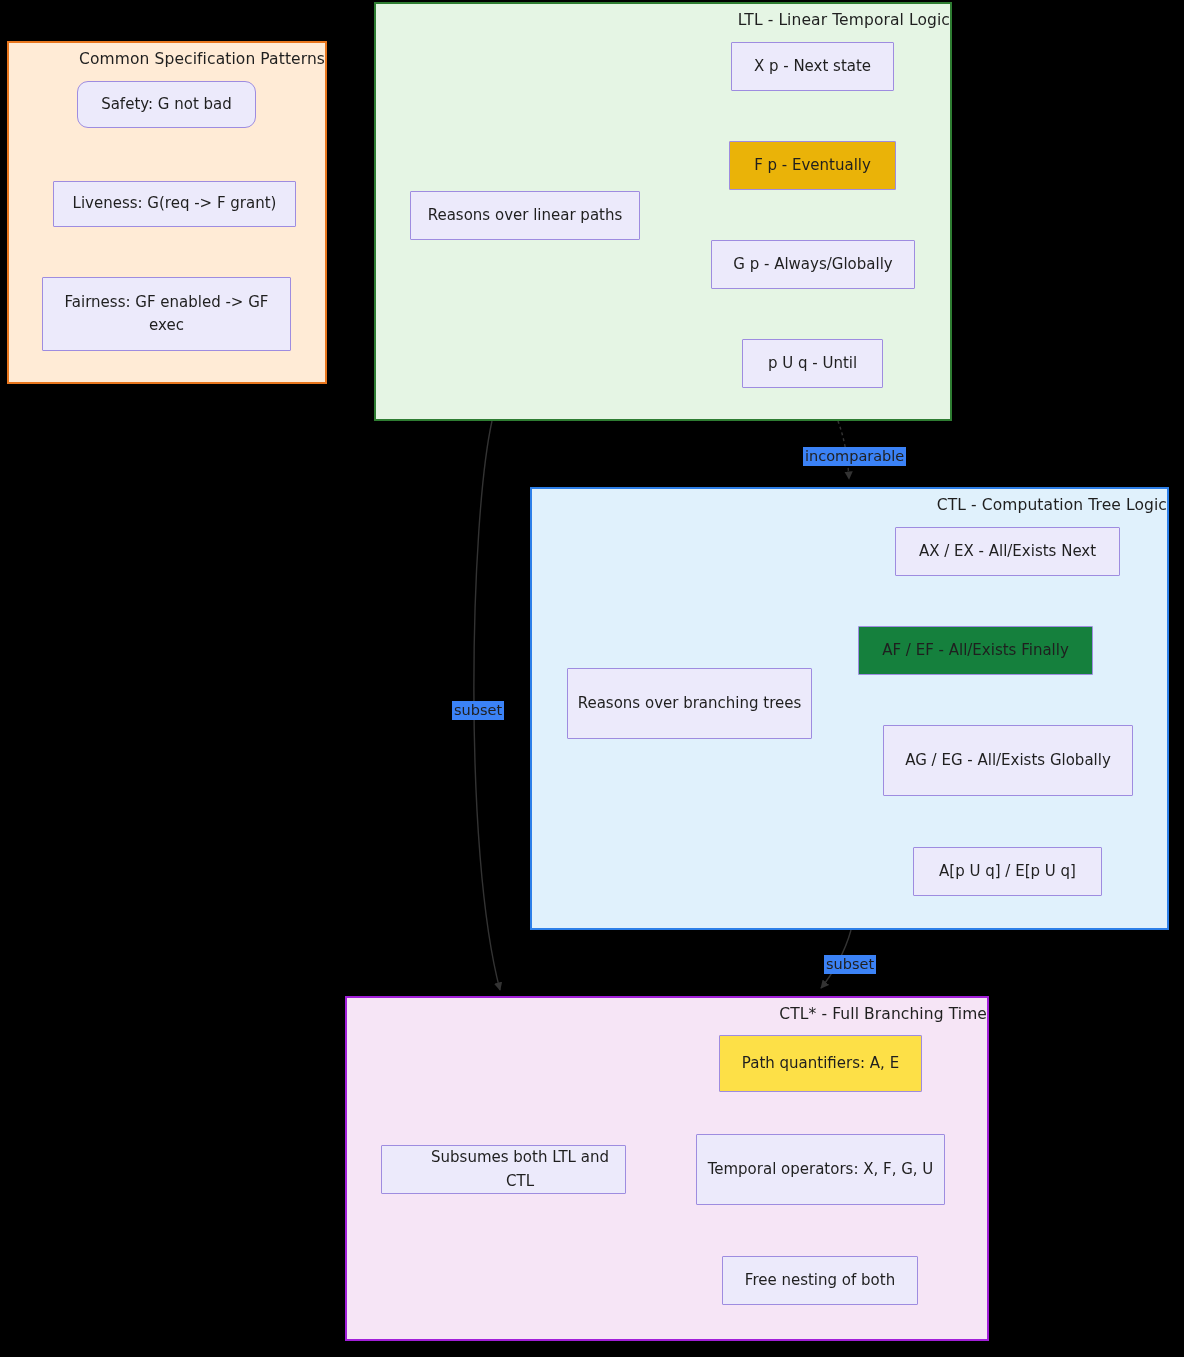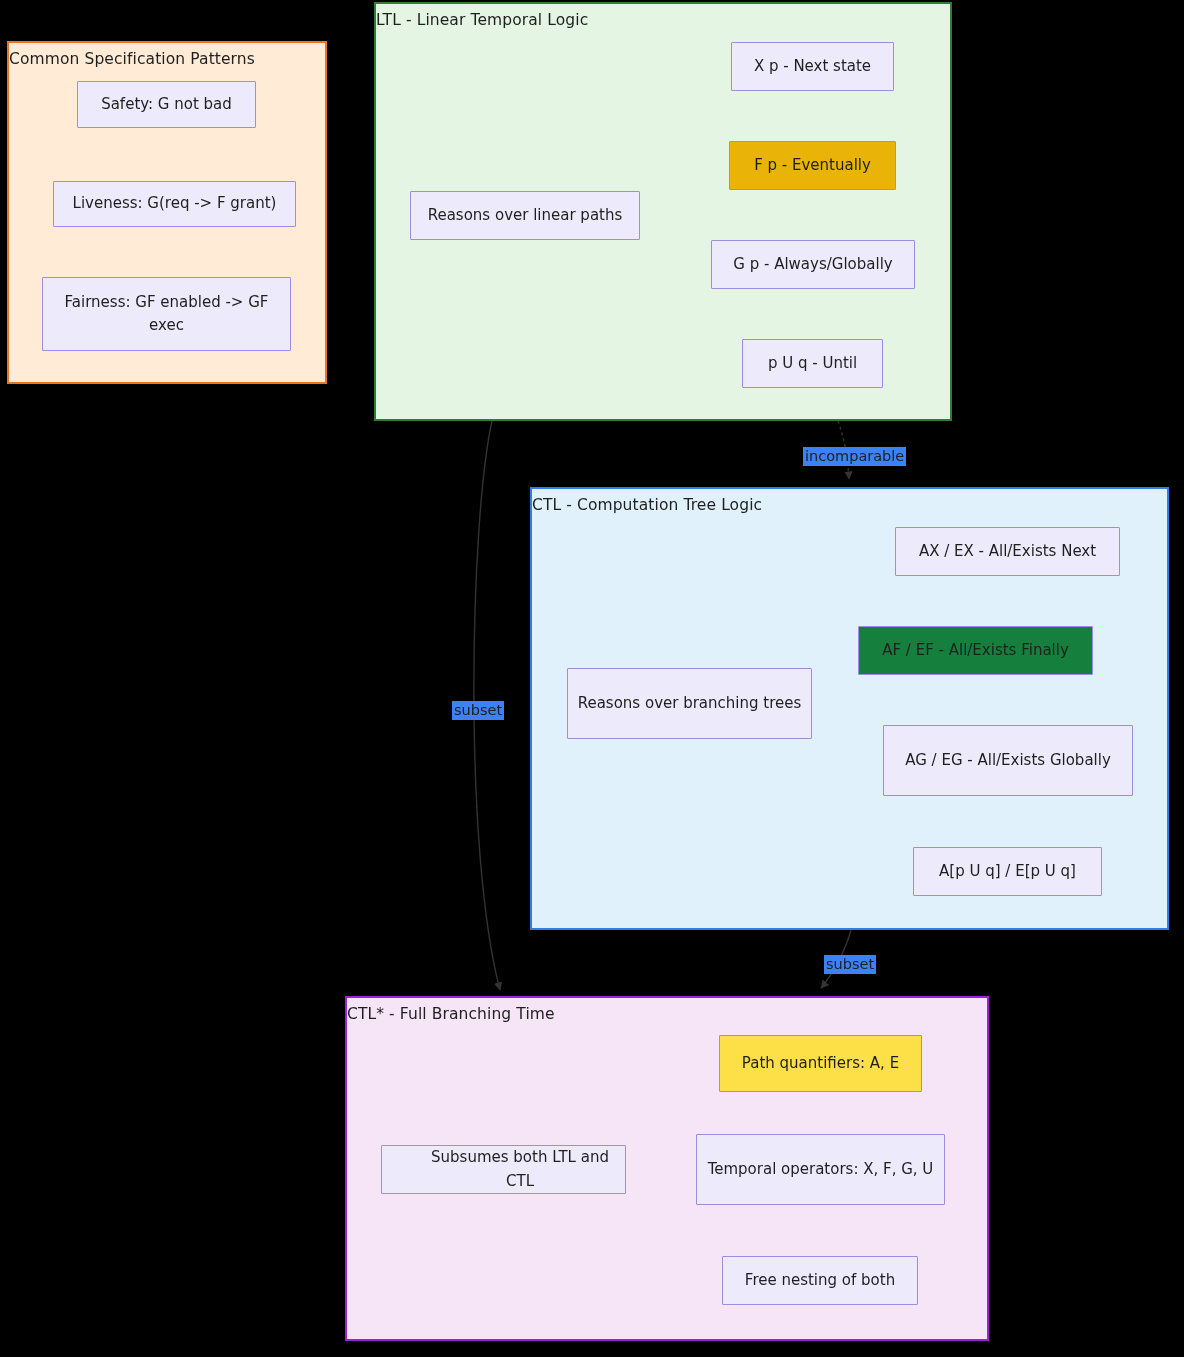--- a/index.html
+++ b/index.html
@@ -24,21 +24,21 @@
   }
   .cluster {
     position: absolute;
     box-sizing: border-box;
     border-width: 2px;
     border-style: solid;
   }
   .cluster-title {
     position: absolute;
     left: 0; right: 0;
-    text-align: left;
+    text-align: right;
     font-size: 15.5px;
     color: #1f1f1f;
     letter-spacing: 0.1px;
   }
   .node {
     position: absolute;
     box-sizing: border-box;
     background: #ECEAFB;
     border: 1.4px solid #9E8CE0;
     border-radius: 1px;
@@ -98,21 +98,21 @@
     <div class="cluster-title" style="top: 7px;">LTL - Linear Temporal Logic</div>
   </div>
   <div class="cluster" id="cl-ctl" style="left: 530px; top: 487px; width: 639px; height: 443px; background: rgb(224, 241, 252); border-color: rgb(45, 127, 232);">
     <div class="cluster-title" style="top: 7px;">CTL - Computation Tree Logic</div>
   </div>
   <div class="cluster" id="cl-ctlstar" style="left: 345px; top: 996px; width: 644px; height: 345px; background: rgb(246, 229, 246); border-color: rgb(162, 31, 217);">
     <div class="cluster-title" style="top: 7px;">CTL* - Full Branching Time</div>
   </div>
 
   <div id="node-layer">
-      <div class="node" style="left: 77px; top: 81px; width: 179px; height: 47px; background: rgb(236, 234, 251); border-color: rgb(158, 140, 224);">Safety: G not bad</div>
+      <div class="node" style="left: 77px; top: 81px; width: 179px; height: 47px; background: rgb(236, 234, 251); border-color: rgb(158, 140, 224); border-radius: 11px;">Safety: G not bad</div>
       <div class="node" style="left: 45px; top: 181px; width: 243px; height: 46px; background: rgb(236, 234, 251); border-color: rgb(158, 140, 224); margin-left: 8px;">Liveness: G(req -&gt; F grant)</div>
       <div class="node" style="left: 42px; top: 277px; width: 249px; height: 74px; background: rgb(236, 234, 251); border-color: rgb(158, 140, 224);">Fairness: GF enabled -&gt; GF exec</div>
       <div class="node" style="left: 410px; top: 191px; width: 230px; height: 49px; background: rgb(236, 234, 251); border-color: rgb(158, 140, 224);">Reasons over linear paths</div>
       <div class="node" style="left: 731px; top: 42px; width: 163px; height: 49px; background: rgb(236, 234, 251); border-color: rgb(158, 140, 224);">X p - Next state</div>
       <div class="node" style="left: 729px; top: 141px; width: 167px; height: 49px; background: #eab308; border-color: rgb(158, 140, 224);">F p - Eventually</div>
       <div class="node" style="left: 711px; top: 240px; width: 204px; height: 49px; background: rgb(236, 234, 251); border-color: rgb(158, 140, 224);">G p - Always/Globally</div>
       <div class="node" style="left: 742px; top: 339px; width: 141px; height: 49px; background: rgb(236, 234, 251); border-color: rgb(158, 140, 224);">p U q - Until</div>
       <div class="node" style="left: 567px; top: 668px; width: 245px; height: 71px; background: rgb(236, 234, 251); border-color: rgb(158, 140, 224);">Reasons over branching trees</div>
       <div class="node" style="left: 895px; top: 527px; width: 225px; height: 49px; background: rgb(236, 234, 251); border-color: rgb(158, 140, 224);">AX / EX - All/Exists Next</div>
       <div class="node" style="left: 858px; top: 626px; width: 235px; height: 49px; background: #15803d; border-color: rgb(158, 140, 224);">AF / EF - All/Exists Finally</div>

